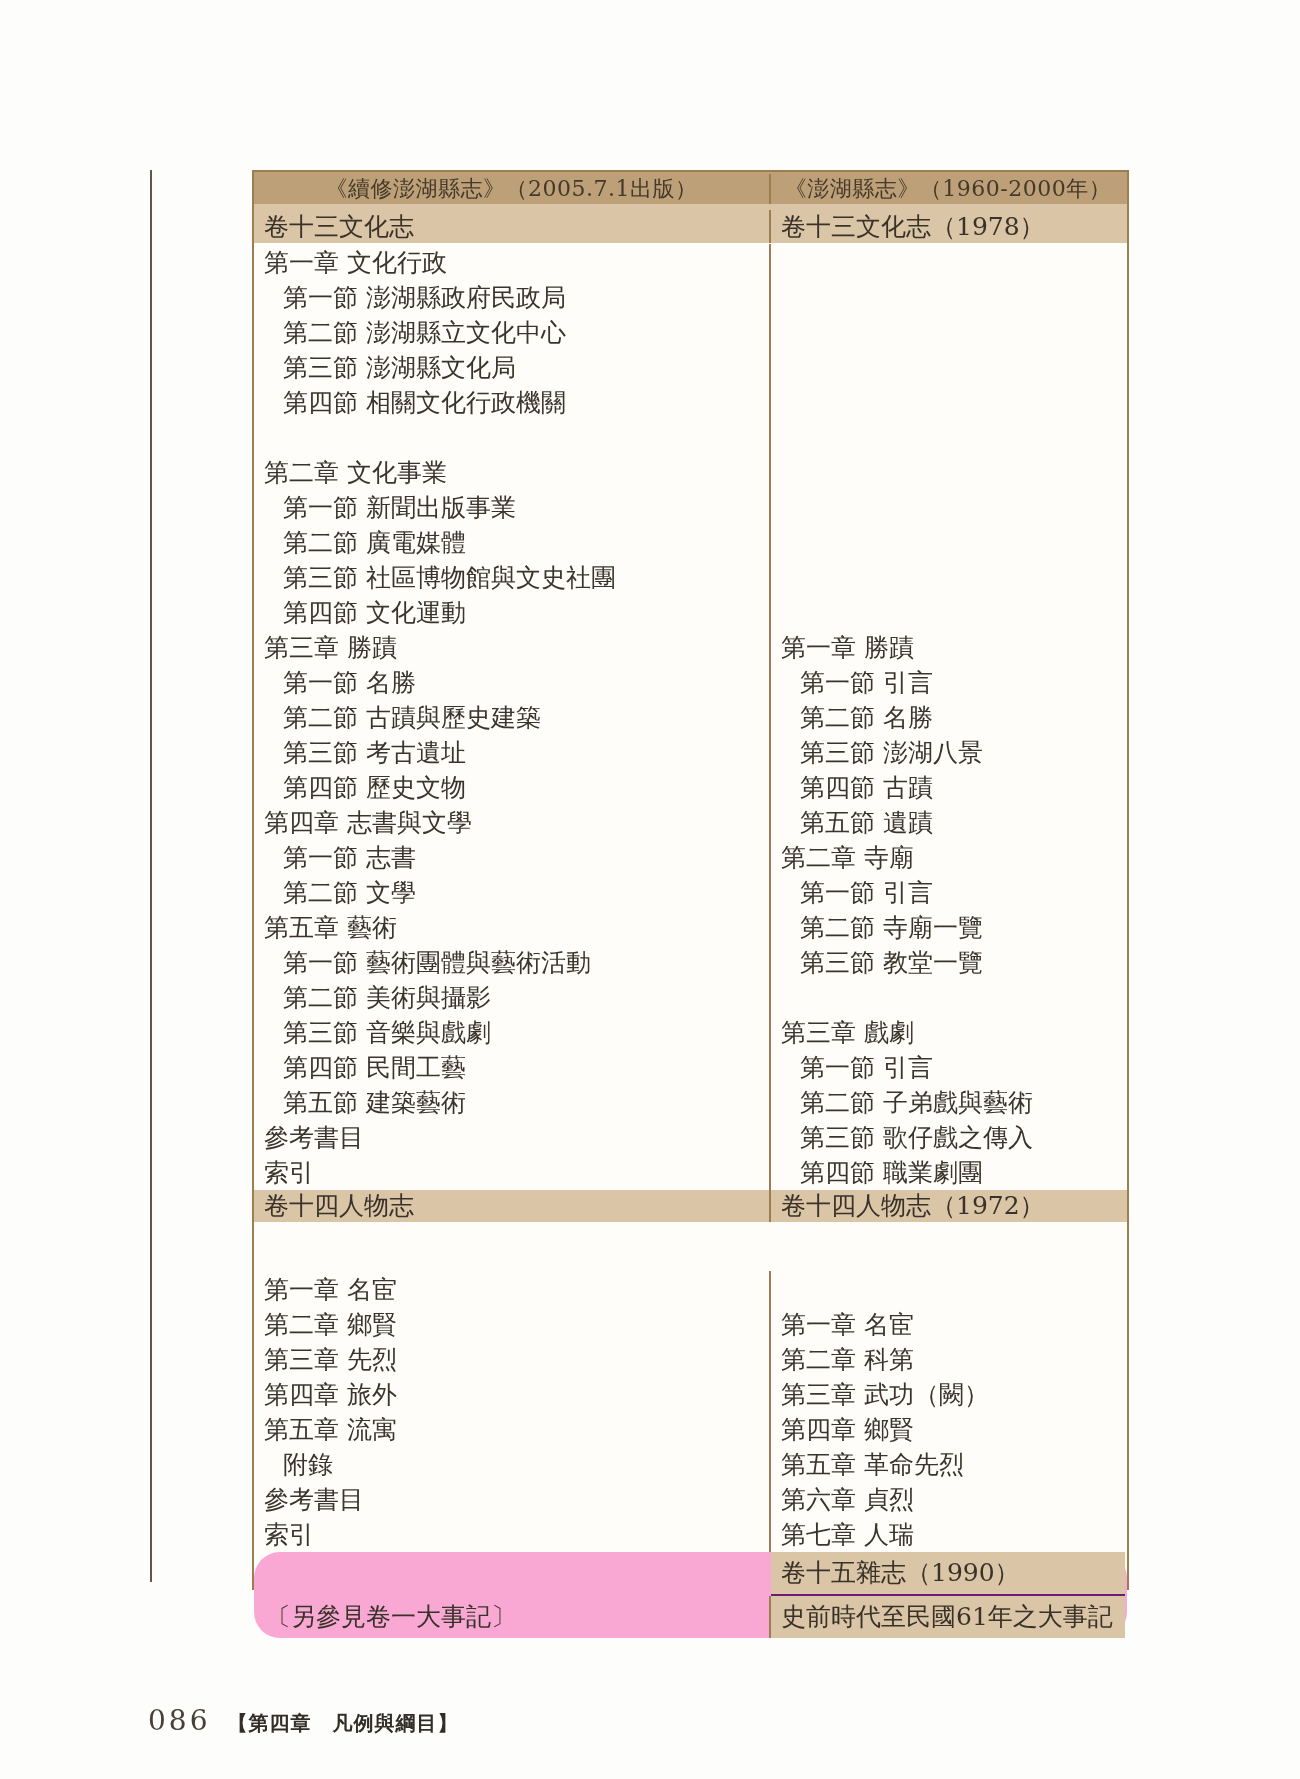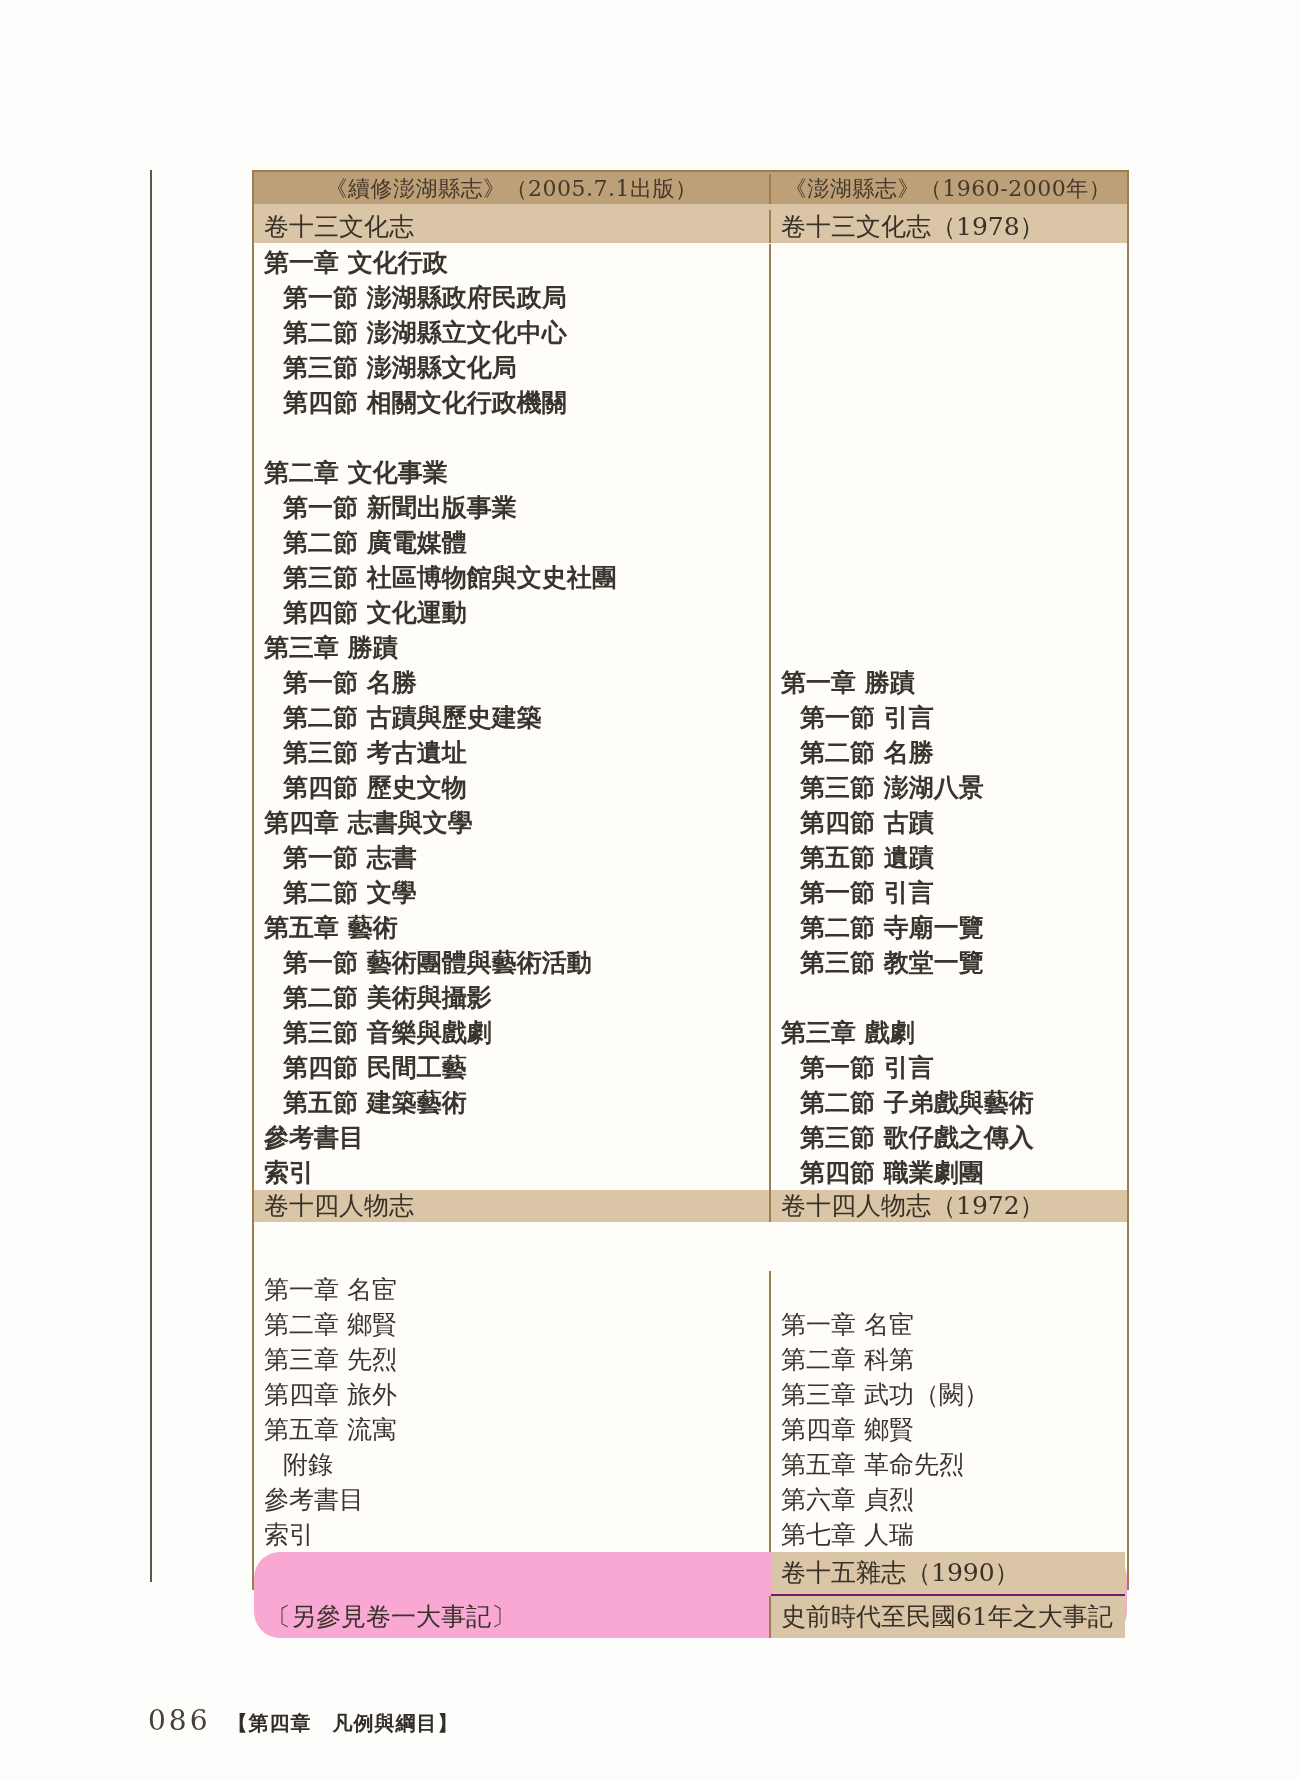--- a/index.html
+++ b/index.html
@@ -34,21 +34,21 @@
   }
   
   .section-row{height:39px;background:#dac5a7;}
   .section-row.b{height:32px;}
   .section-row .cell{
     display:flex;align-items:center;
     font-size:25px;color:#393228;padding-left:10px;white-space:nowrap;
   }
   
   .content-row{background:#fefdfa;}
-  .content-row.a{height:947px;font-weight:bold;}
+  .content-row.a{height:947px;}
   .content-row.b{height:330px;}
   .content-row .cell{padding-top:1px;}
   .line{
     height:35px;line-height:35px;font-size:25px;
     padding-left:10px;white-space:nowrap;color:#3b342c;
   }
   .line.i1{padding-left:29px;}
   
   .bottom-row{height:86px;background:#f9a8d4;border-radius:26px;}
   .bottom-row .cell.left{
@@ -119,20 +119,21 @@
         <div class="line">參考書目</div>
         <div class="line">索引</div>
       </div>
     <div class="cell right">
         <div class="line">第一章 勝蹟</div>
         <div class="line i1">第一節 引言</div>
         <div class="line i1">第二節 名勝</div>
         <div class="line i1">第三節 澎湖八景</div>
         <div class="line i1">第四節 古蹟</div>
         <div class="line i1">第五節 遺蹟</div>
+        <div class="line">第二章 寺廟</div>
         <div class="line i1">第一節 引言</div>
         <div class="line i1">第二節 寺廟一覽</div>
         <div class="line i1">第三節 教堂一覽</div>
         <div class="line"></div>
         <div class="line">第三章 戲劇</div>
         <div class="line i1">第一節 引言</div>
         <div class="line i1">第二節 子弟戲與藝術</div>
         <div class="line i1">第三節 歌仔戲之傳入</div>
         <div class="line i1">第四節 職業劇團</div>
       </div>

